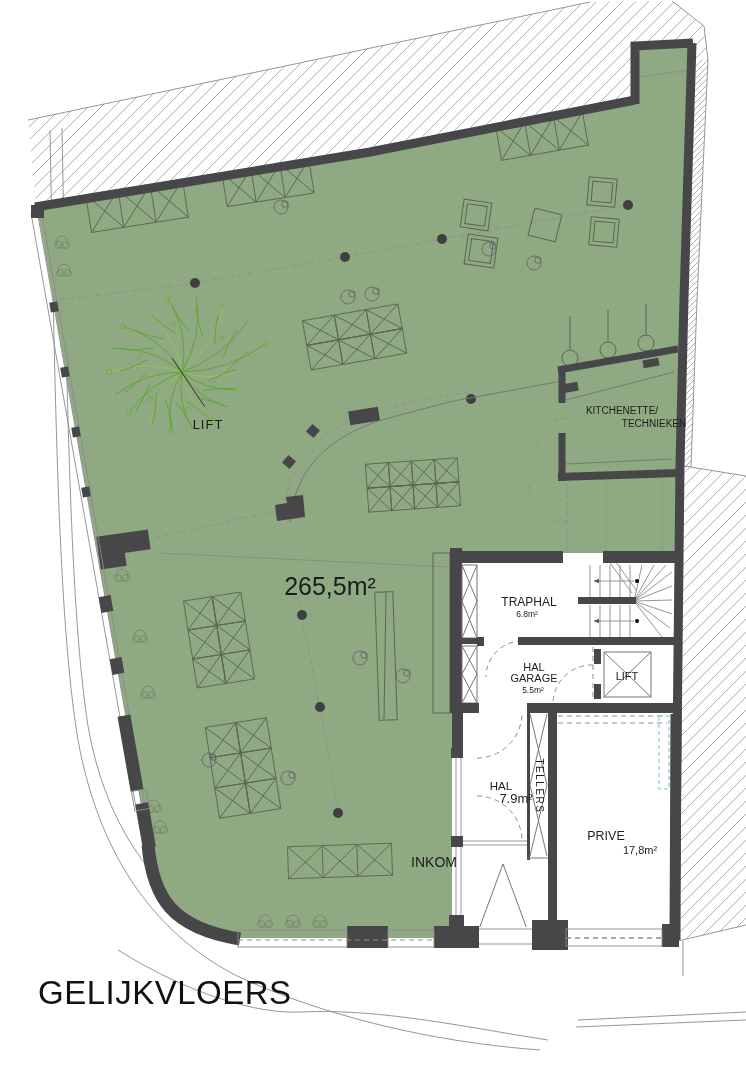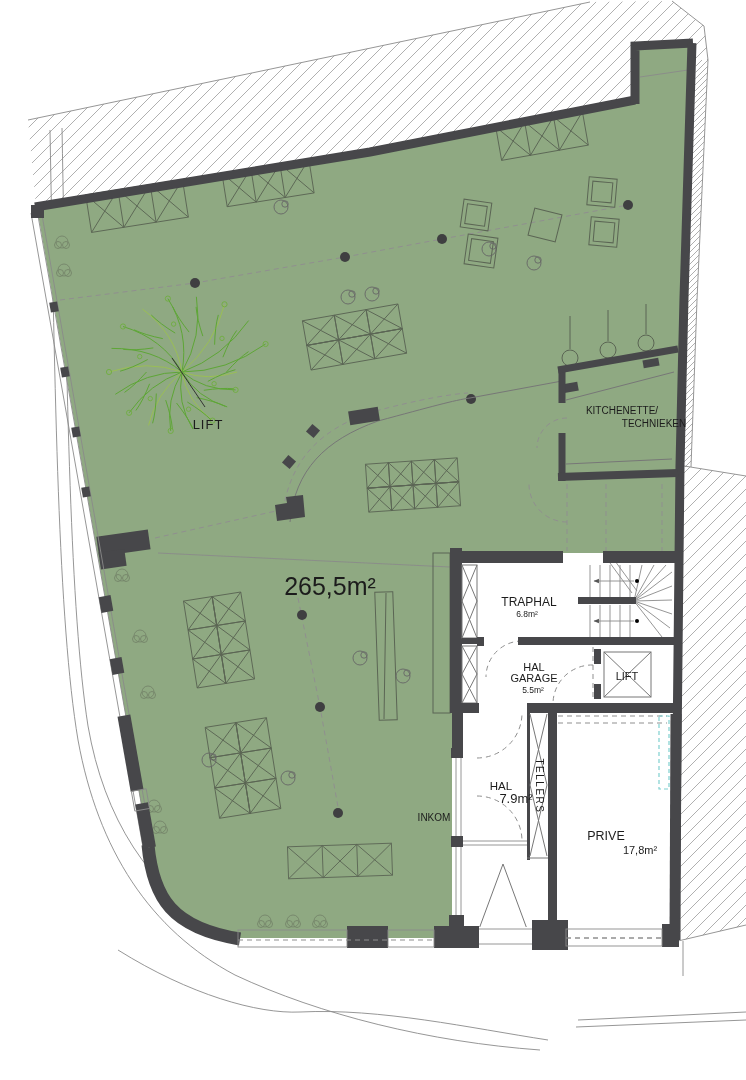--- a/index.html
+++ b/index.html
@@ -563,16 +563,17 @@
   <div class="lbl" style="left:654px;top:424px;font-size:10px;">TECHNIEKEN</div>
   <div class="lbl" style="left:529px;top:602px;font-size:12px;text-align:right;">TRAPHAL</div>
   <div class="lbl" style="left:527px;top:614px;font-size:8.5px;text-align:center;">6.8m²</div>
   <div class="lbl" style="left:534px;top:667px;font-size:11px;">HAL</div>
   <div class="lbl" style="left:534px;top:678px;font-size:11px;">GARAGE</div>
   <div class="lbl" style="left:533px;top:690px;font-size:8.5px;">5.5m²</div>
   <div class="lbl" style="left:627px;top:676px;font-size:11px;">LIFT</div>
   <div class="lbl" style="left:501px;top:787px;font-size:11.5px;">HAL</div>
   <div class="lbl" style="left:516px;top:798px;font-size:13px;">7.9m²</div>
   <div class="lbl vert" style="left:539px;top:786px;font-size:10px;letter-spacing:1.5px;">TELLERS</div>
-  <div class="lbl" style="left:434px;top:818px;font-size:10px;">INKOM</div>
+  <div class="lbl" style="left:434px;top:862px;font-size:14px;">INKOM</div>
   <div class="lbl" style="left:606px;top:836px;font-size:12.5px;">PRIVE</div>
   <div class="lbl" style="left:607px;top:850px;font-size:11px;margin-left:33px;">17,8m²</div>
+  <div class="title" style="left:38px;top:974px;">GELIJKVLOERS</div>
 </div>
 
 </body></html>

